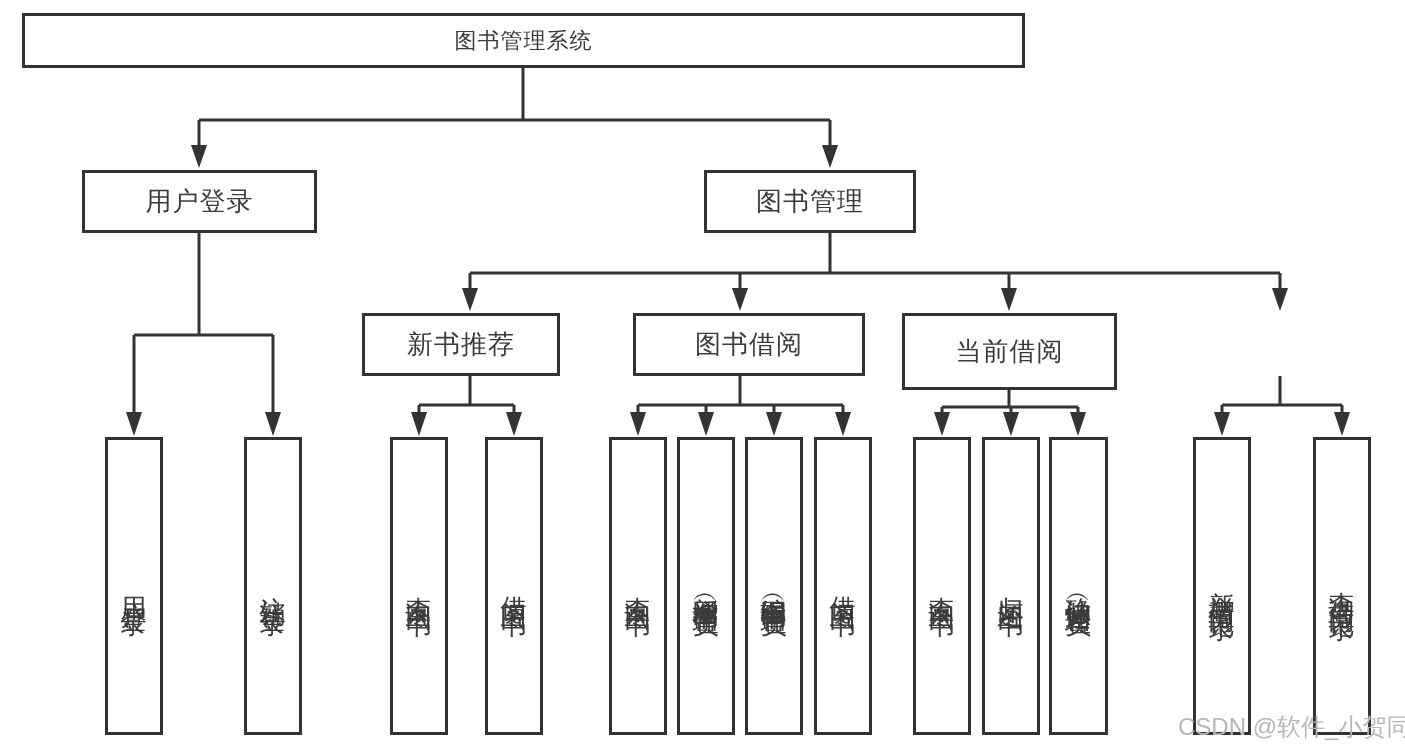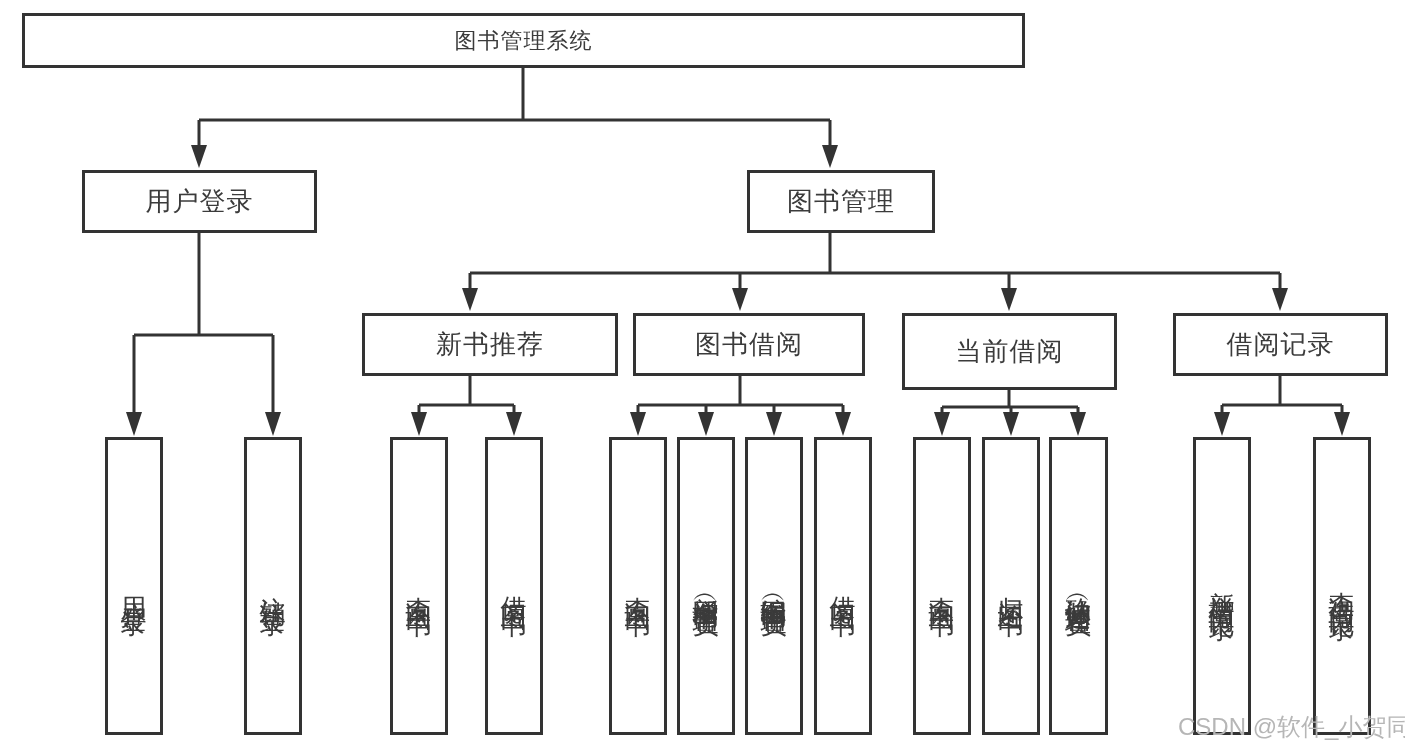--- a/index.html
+++ b/index.html
@@ -109,35 +109,32 @@
     </g>
   </svg>
 
   <div class="box root" style="left:22px;top:13px;width:1003px;height:55px">
     <span class="hlabel">图书管理系统</span>
   </div>
 
   <div class="box" style="left:82px;top:170px;width:235px;height:63px">
     <span class="hlabel">用户登录</span>
   </div>
-  <div class="box" style="left:747px;top:170px;width:188px;height:63px">
+  <div class="box" style="left:704px;top:170px;width:212px;height:63px">
     <span class="hlabel">图书管理</span>
   </div>
 
-  <div class="box" style="left:362px;top:313px;width:256px;height:63px">
+  <div class="box" style="left:362px;top:313px;width:198px;height:63px">
     <span class="hlabel">新书推荐</span>
   </div>
   <div class="box" style="left:633px;top:313px;width:232px;height:63px">
     <span class="hlabel">图书借阅</span>
   </div>
   <div class="box" style="left:902px;top:313px;width:215px;height:77px">
     <span class="hlabel">当前借阅</span>
-  </div>
-  <div class="box" style="left:1173px;top:313px;width:215px;height:63px">
-    <span class="hlabel">借阅记录</span>
   </div>
 
   <div class="box" style="left:105px;top:437px;width:58px;height:298px">
     <span class="vlabel">用户登录</span>
   </div>
   <div class="box" style="left:244px;top:437px;width:58px;height:298px">
     <span class="vlabel">注销登录</span>
   </div>
 
   <div class="box" style="left:390px;top:437px;width:58px;height:298px">

